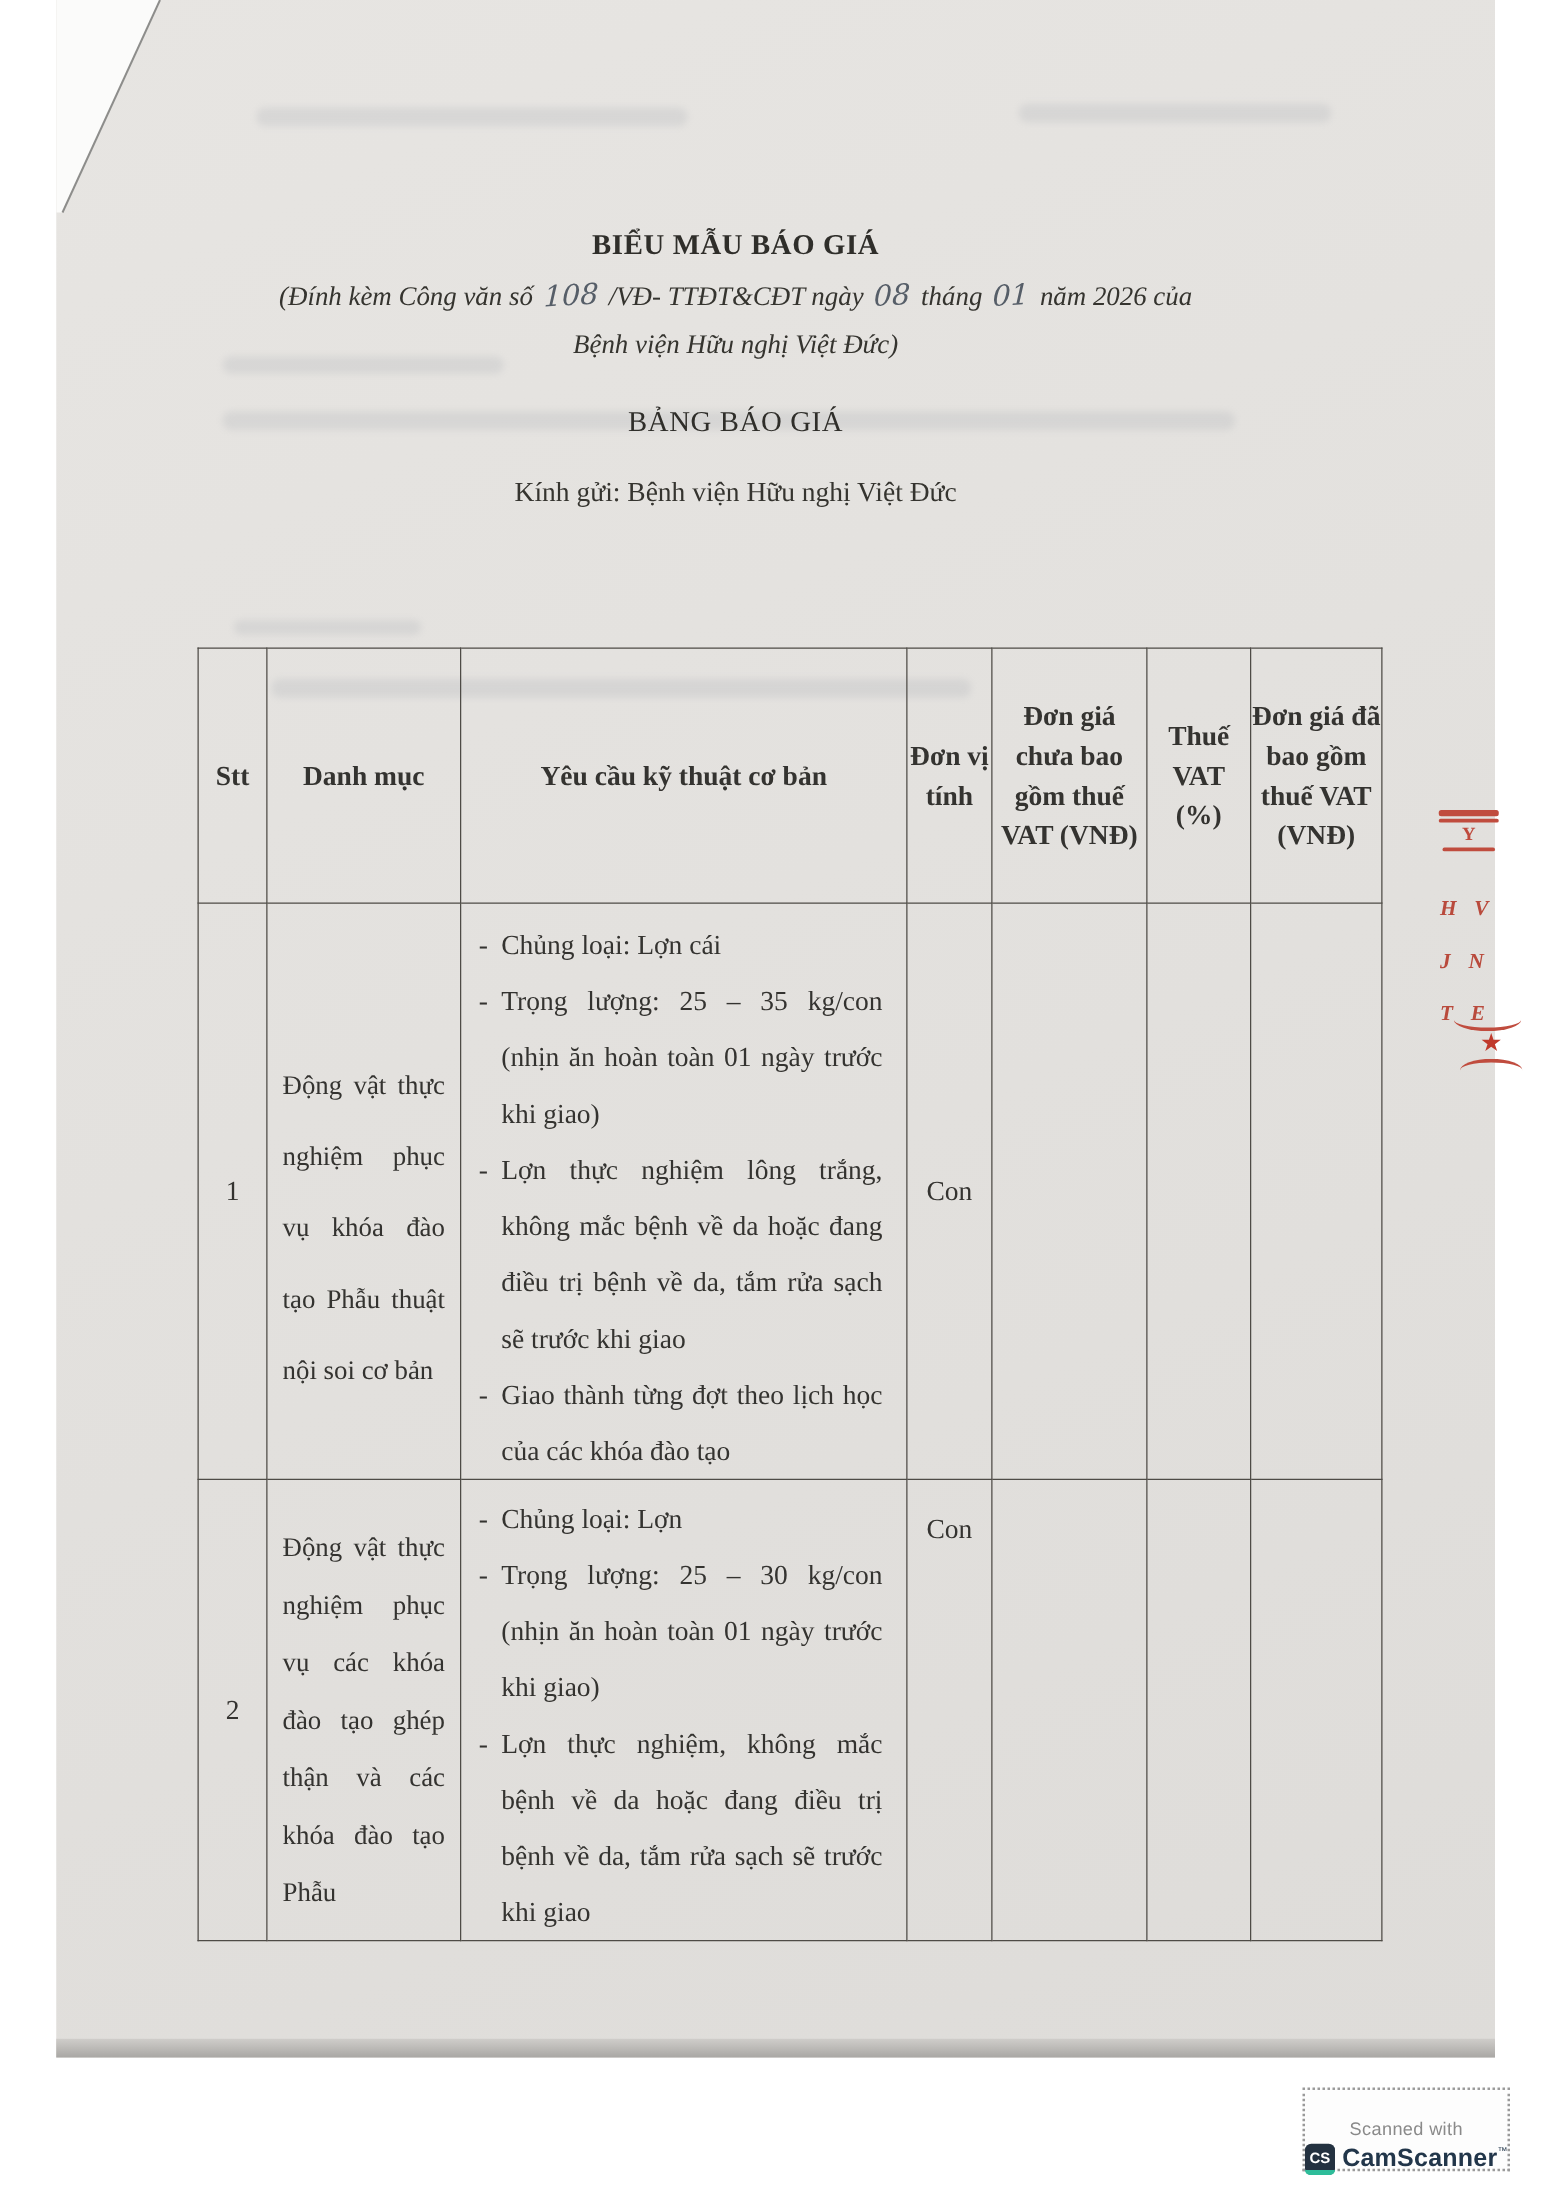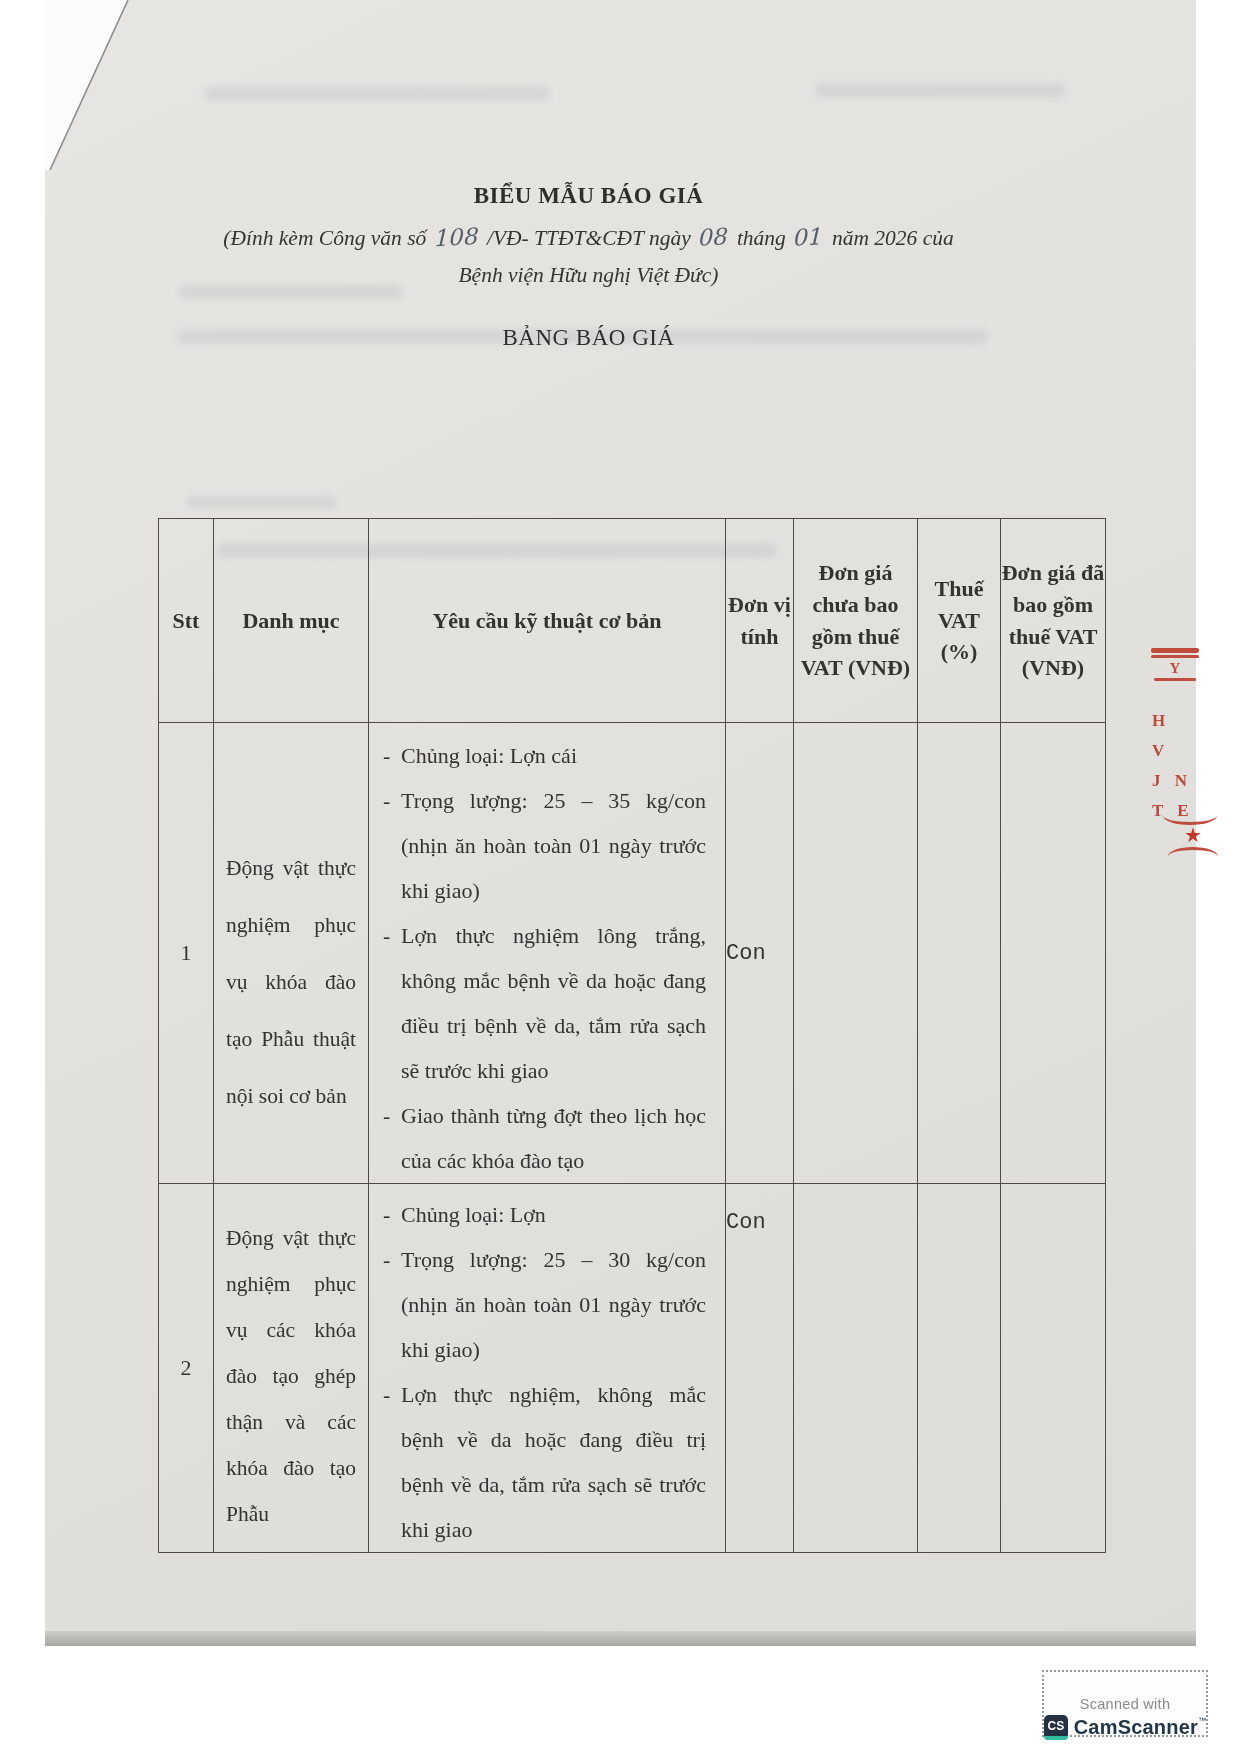--- a/index.html
+++ b/index.html
@@ -50,31 +50,31 @@
   td.dm{vertical-align:top;}
   .dm-in{padding:0 12px;text-align:justify;text-justify:inter-word;}
   .dm-in.r1{padding-top:58px;line-height:57px;font-size:21.5px;}
   .dm-in.r2{padding-top:16px;line-height:46px;font-size:21.5px;}
   td.spec{vertical-align:top;}
   .spec-in{padding:10px 20px 0 14px;}
   .spec-in.r2{padding-top:8px;}
   .spec-item{display:flex;line-height:45px;}
   .dash{width:18px;flex:0 0 18px;text-align:left;}
   .spec-text{width:305px;flex:0 0 305px;text-align:justify;text-justify:inter-word;}
-  td.dv{text-align:left;font-family:Liberation Mono, monospace;}
+  td.dv{text-align:center;}
   td.dv.top{vertical-align:top;padding-top:26px;}
   
   .stamp{position:absolute;color:#bf4a3d;}
   .stamp-emblem{left:1106px;top:610px;width:48px;}
   .stamp-bar{background:#c04c3e;border-radius:2px;margin:2px auto;}
   .b1{width:48px;height:5px;} .b2{width:48px;height:3px;}
   .bY{text-align:center;font-weight:bold;font-size:15px;line-height:16px;}
   .b3{width:42px;height:3px;}
   .stamp-letters{left:1107px;top:670px;font-weight:bold;font-size:17px;
-    letter-spacing:5px;line-height:30px;font-family:"Liberation Serif",serif;color:#b94a3c;}
+    letter-spacing:5px;line-height:42px;font-family:"Liberation Serif",serif;color:#b94a3c;font-style:italic;}
   .stamp-star{left:1118px;top:776px;width:60px;text-align:center;}
   .arc{height:10px;border:0;}
   .arc-top{border-bottom:3.5px solid #c04c3e;border-radius:0 0 70% 70%/0 0 100% 100%;width:54px;}
   .arc-bot{border-top:3.5px solid #c04c3e;border-radius:70% 70% 0 0/100% 100% 0 0;width:50px;margin:2px auto 0;}
   .star-glyph{font-size:20px;line-height:20px;color:#c0392b;}
   
   .badge{
     position:absolute;left:1042px;top:1670px;width:166px;height:67px;
     border:2px dotted #9a9a9a;background:#fdfdfd;box-sizing:border-box;
     font-family:"Liberation Sans",sans-serif;text-align:center;
@@ -115,20 +115,21 @@
     <span class="hw">08</span>
     <span>tháng</span>
     <span class="hw">01</span>
     <span>năm 2026 của</span>
   </div>
 
   <div class="content doc-sub2 pos">Bệnh viện Hữu nghị Việt Đức)</div>
 
   <div class="content sec-title pos">BẢNG BÁO GIÁ</div>
 
+  <div class="content salut pos">Kính gửi: Bệnh viện Hữu nghị Việt Đức</div>
 
 
 
   <table class="quote">
     <colgroup>
       <col style="width:55px">
         <col style="width:155px">
         <col style="width:357px">
       <col style="width:68px">
         <col style="width:124px">

